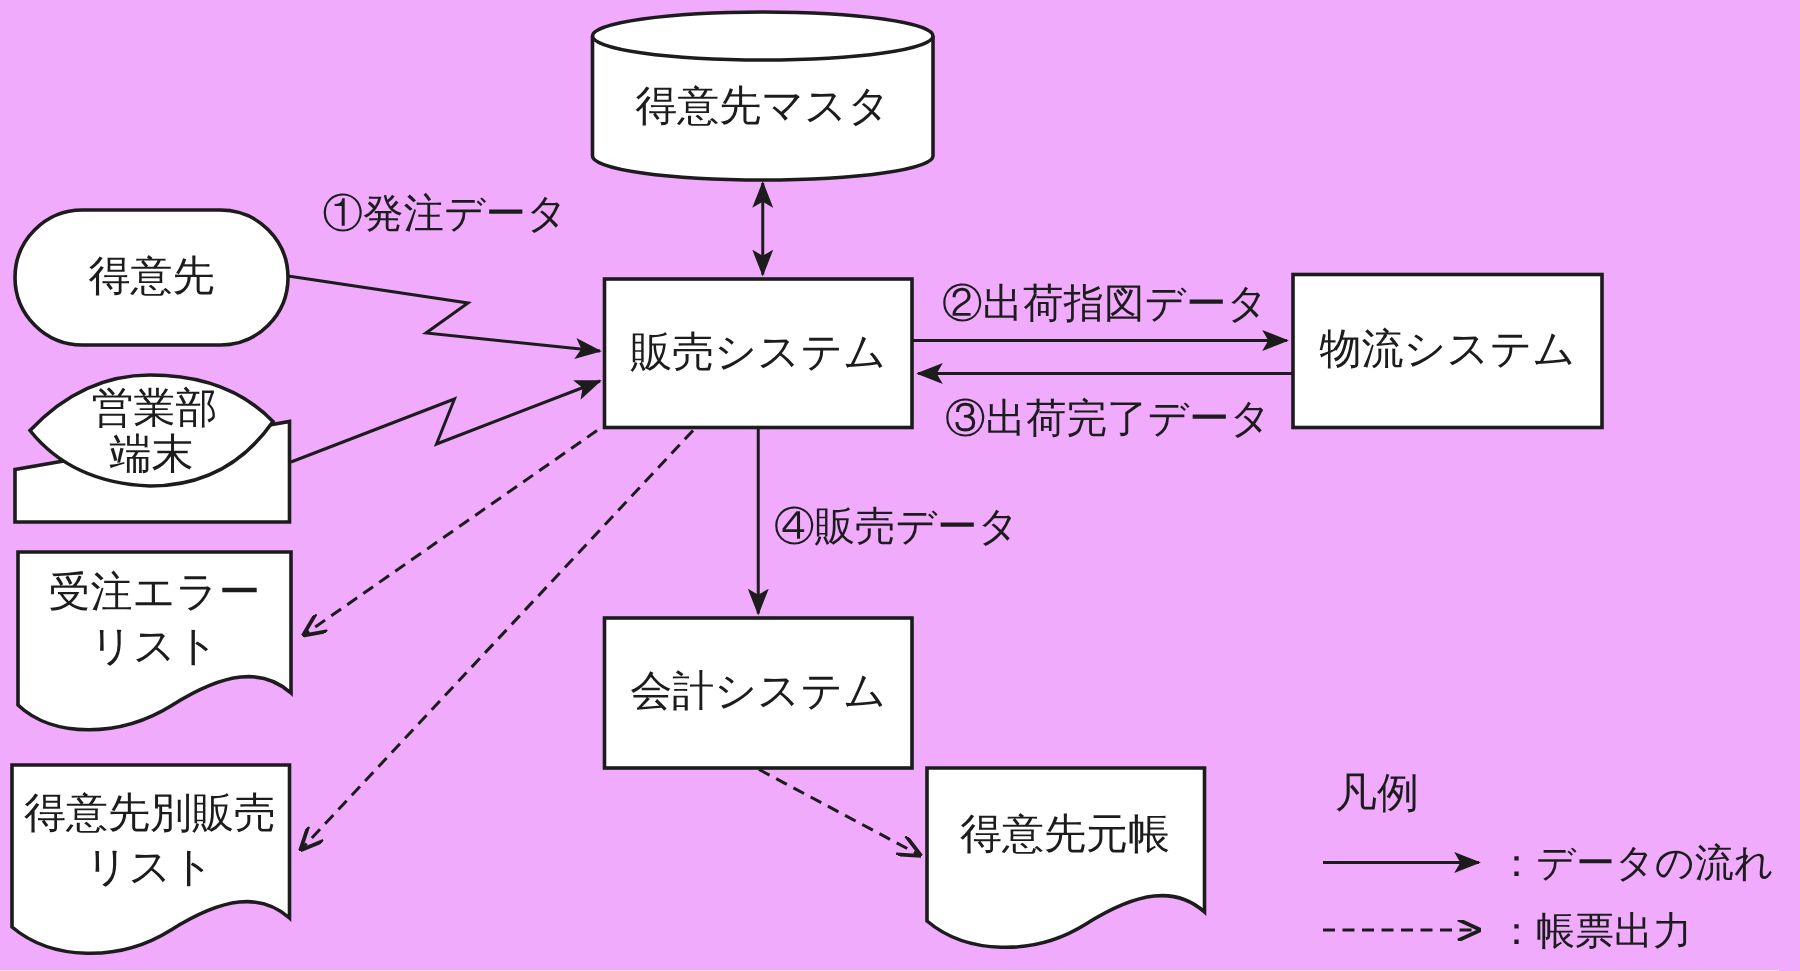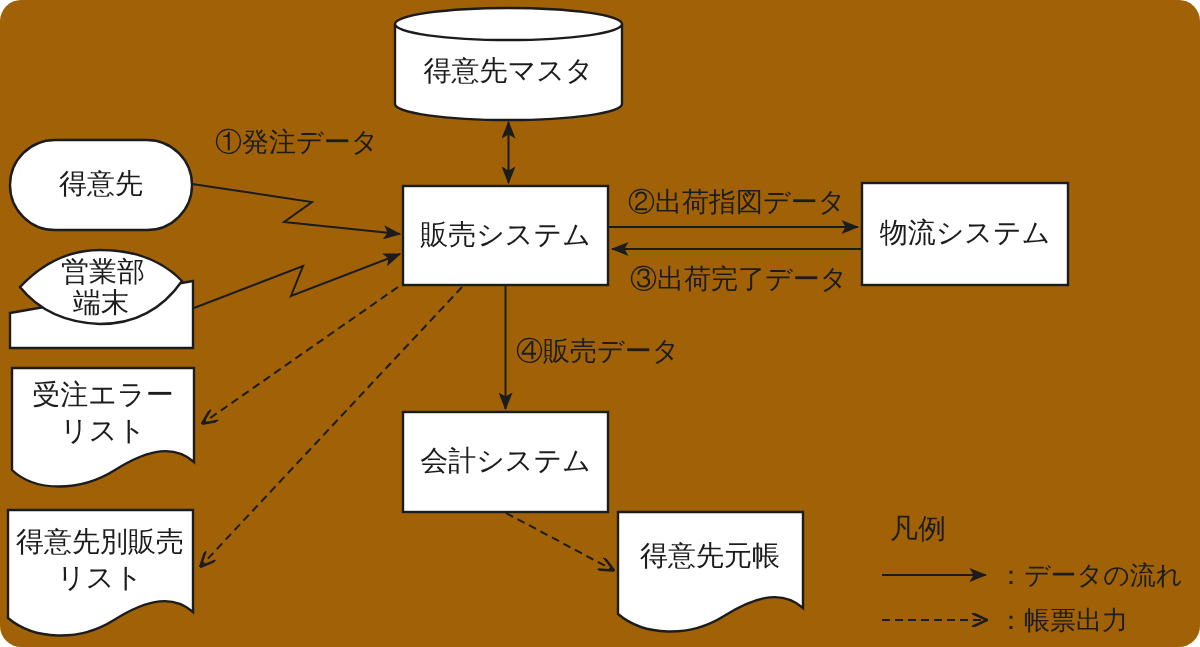--- a/index.html
+++ b/index.html
@@ -1,21 +1,20 @@
 <!DOCTYPE html>
 <html><head>
 <meta charset="utf-8">
 <style>
   html,body{margin:0;padding:0;background:#ffffff;}
   .stage{
     position:relative;
     width:1200px;height:647px;
-    background:#a16207;
+    background:#f0abfc;
     font-family:"Liberation Serif", serif;
-    border-radius:21px;
   }
   svg{display:block;}
   text{
     font-family:"Liberation Serif", serif;
     fill:#1c1c1c;
   }
   .node-label{font-size:28px;}
   .flow-label{font-size:27px;}
   .legend-title{font-size:28px;}
   .legend-label{font-size:26px;}

